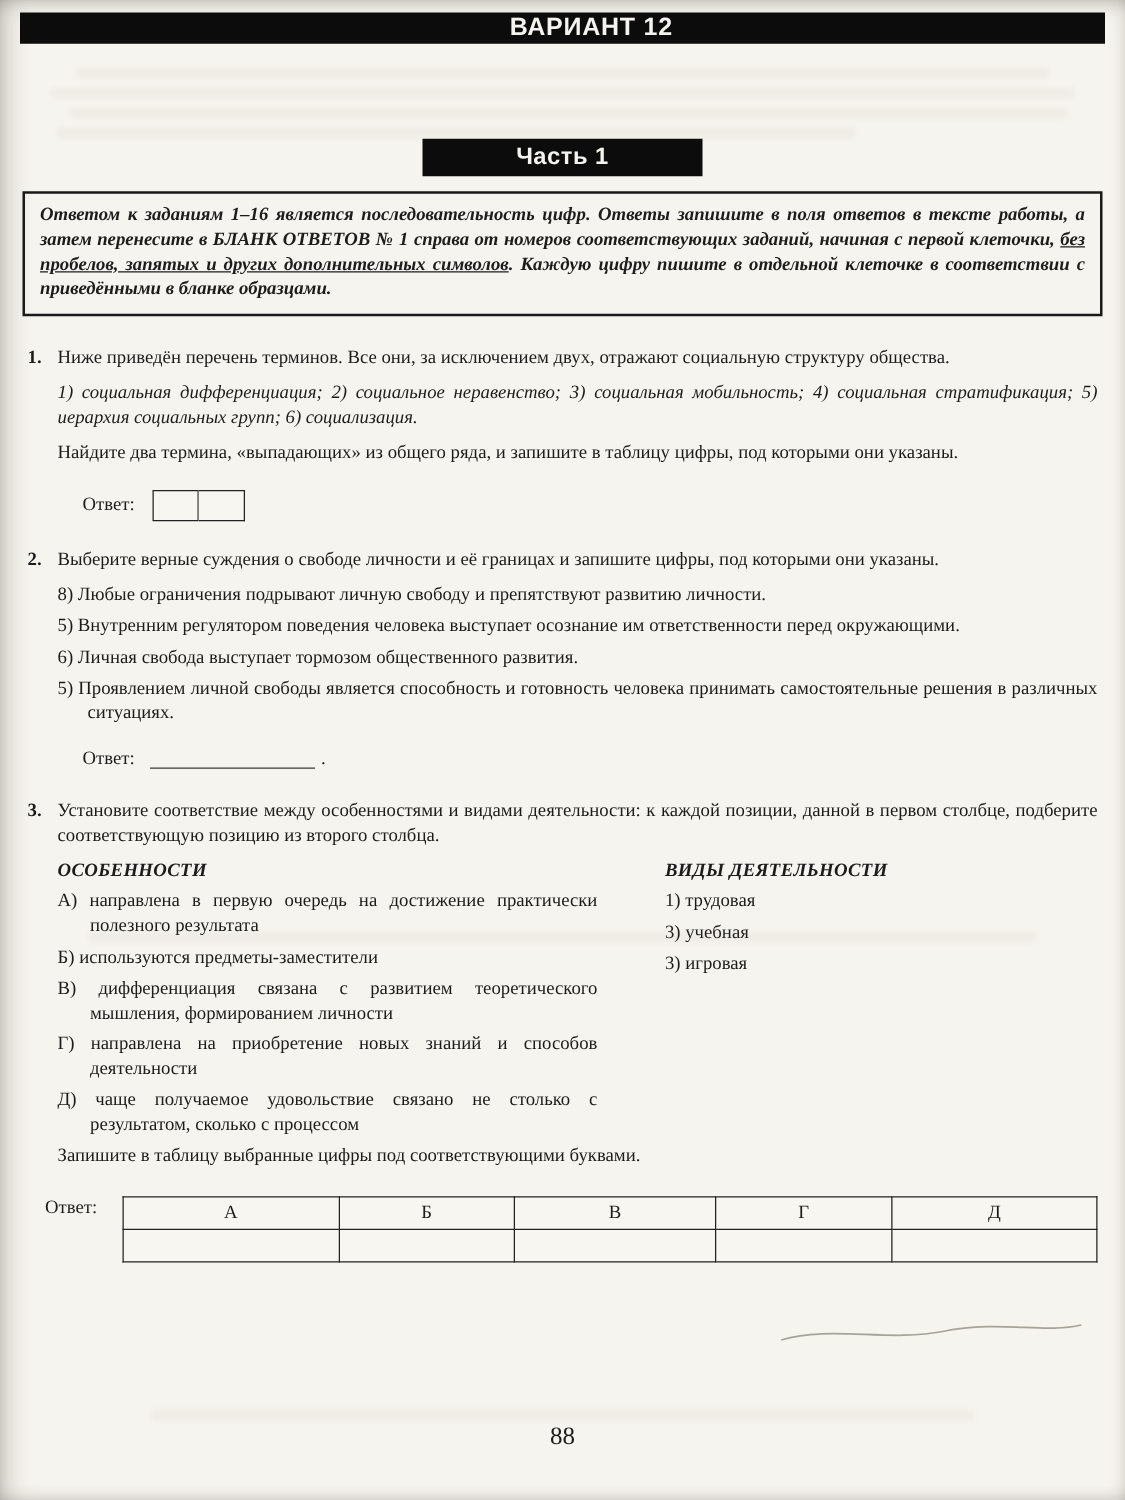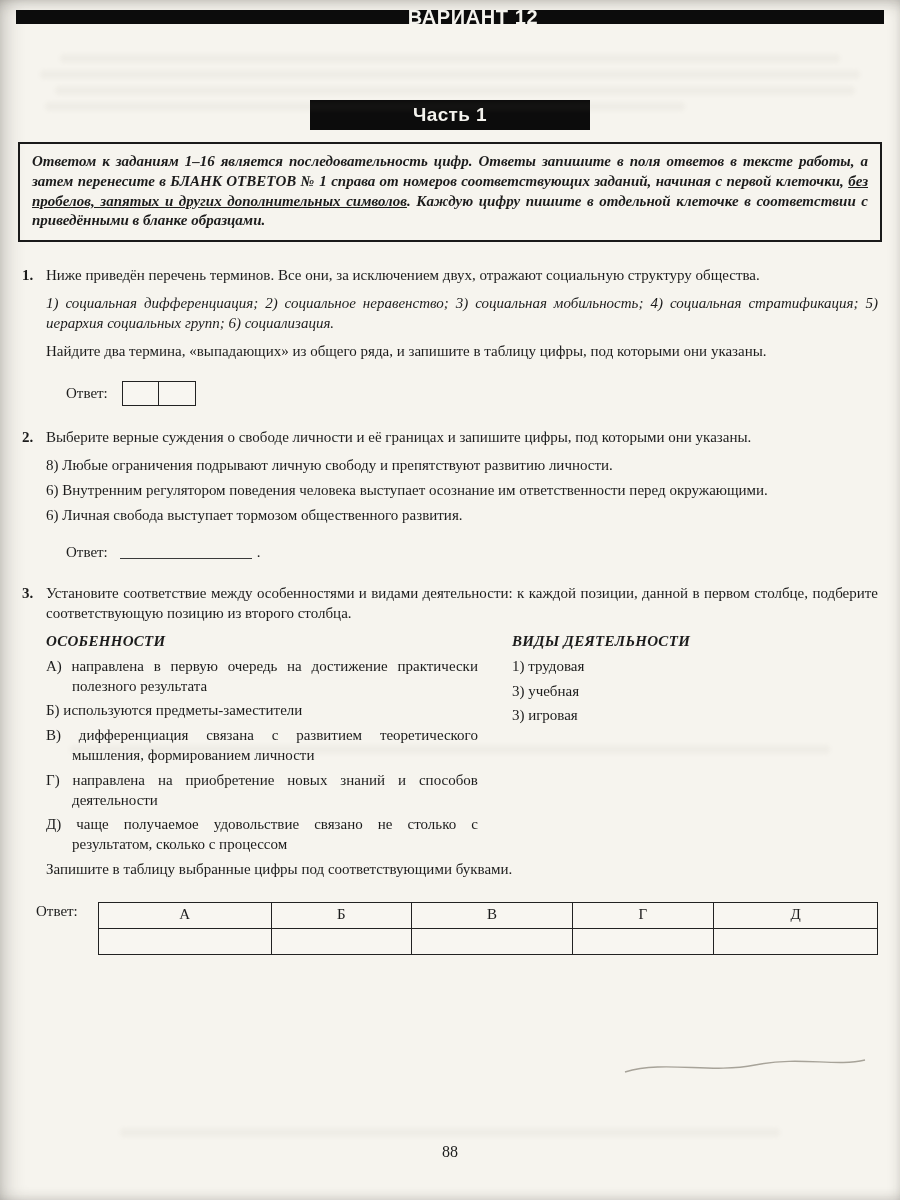--- a/index.html
+++ b/index.html
@@ -16,28 +16,28 @@
     overflow:hidden;
     box-shadow:
       inset 14px 0 22px -12px rgba(40,35,30,.30),
       inset -8px 0 16px -10px rgba(40,35,30,.18),
       inset 0 12px 18px -12px rgba(40,35,30,.28),
       inset 0 -10px 16px -12px rgba(40,35,30,.20);
     font-size:15px;line-height:1.32;
   }
   
   .variant-bar{
-    margin:10px 16px 0;height:14px;
+    margin:10px 16px 0;height:25px;
     background:#0c0c0c;color:#f4f3ee;
     display:flex;align-items:center;justify-content:center;
     font-family:"Liberation Sans","DejaVu Sans",sans-serif;
     font-weight:bold;font-size:20px;letter-spacing:.6px;padding-left:46px;
   }
   .part-bar{
-    width:280px;height:30px;margin:76px auto 12px;
+    width:224px;height:30px;margin:76px auto 12px;
     background:#0c0c0c;color:#f4f3ee;
     display:flex;align-items:center;justify-content:center;
     font-family:"Liberation Sans","DejaVu Sans",sans-serif;
     font-weight:bold;font-size:19px;letter-spacing:.4px;
   }
   
   .instruction-box{
     margin:0 18px;
     border:2.5px solid #1a1a1a;
     padding:8px 12px 9px;
@@ -66,41 +66,41 @@
     border:1.6px solid #222;border-left:none;background:#f8f6f1;
   }
   .acell:first-child{border-left:1.6px solid #222;}
   .blank-line{
     display:inline-block;width:132px;height:13px;
     border-bottom:1.4px solid #3a3a3a;margin:0 5px 0 12px;
   }
   
   .cols{display:flex;margin-top:2px;}
   .col-left{flex:0 0 56%;box-sizing:border-box;padding-right:34px;}
-  .col-right{flex:1;}
+  .col-right{flex:1;margin-left:20px;}
   .col-h{font-weight:bold;margin:0 0 8px;letter-spacing:.3px;text-align:left;font-style:italic;}
   .col-left p,.col-right p{
     margin:0 0 5px;padding-left:26px;text-indent:-26px;text-align:justify;
   }
   .col-right p{text-align:left;}
   .q3-task{margin-top:10px;}
   
   .answer-table-row{
     display:flex;align-items:flex-start;
     margin:14px 22px 0 36px;
   }
   .answer-table{flex:1;margin-left:20px;border-collapse:collapse;}
   .answer-table td{
     border:1.6px solid #222;height:25px;padding:0;
     text-align:center;vertical-align:middle;font-size:15px;
     background:#f8f6f1;
   }
   .page-num{
     position:absolute;left:0;right:0;bottom:38px;
-    text-align:center;font-size:16px;
+    text-align:center;font-size:20px;
   }
   
   .ghost{
     position:absolute;height:9px;background:#857f73;
     opacity:.06;filter:blur(2px);border-radius:4px;pointer-events:none;
   }
   .pencil{
     position:absolute;pointer-events:none;opacity:.75;
   }
 </style>
@@ -149,24 +149,25 @@
 
   <div class="question">
     <div class="qnum">2.</div>
     <div class="qbody">
       <p>Выберите верные суждения о свободе личности и её границах и запишите цифры, под которыми они указаны.</p>
       <div>
 
           <p style="padding-left:24px;text-indent:-24px;margin-bottom:5px;">8) Любые ограничения подрывают личную свободу и препятствуют развитию личности.</p>
 
 
-          <p style="padding-left:24px;text-indent:-24px;margin-bottom:5px;">6) Внутренним регулятором поведения человека выступает осознание им ответственности перед окружающими.</p>
+          <p style="padding-left:24px;text-indent:-24px;margin-bottom:5px;">5) Внутренним регулятором поведения человека выступает осознание им ответственности перед окружающими.</p>
 
           <p style="padding-left:24px;text-indent:-24px;margin-bottom:5px;">6) Личная свобода выступает тормозом общественного развития.</p>
 
+          <p style="padding-left:24px;text-indent:-24px;margin-bottom:5px;">5) Проявлением личной свободы является способность и готовность человека принимать самостоятельные решения в различных ситуациях.</p>
         </div>
     </div>
   </div>
   <div class="answer-row">
     <span>Ответ:</span>
     <span class="blank-line"></span>
     <span>.</span>
   </div>
 
   <div class="question">

